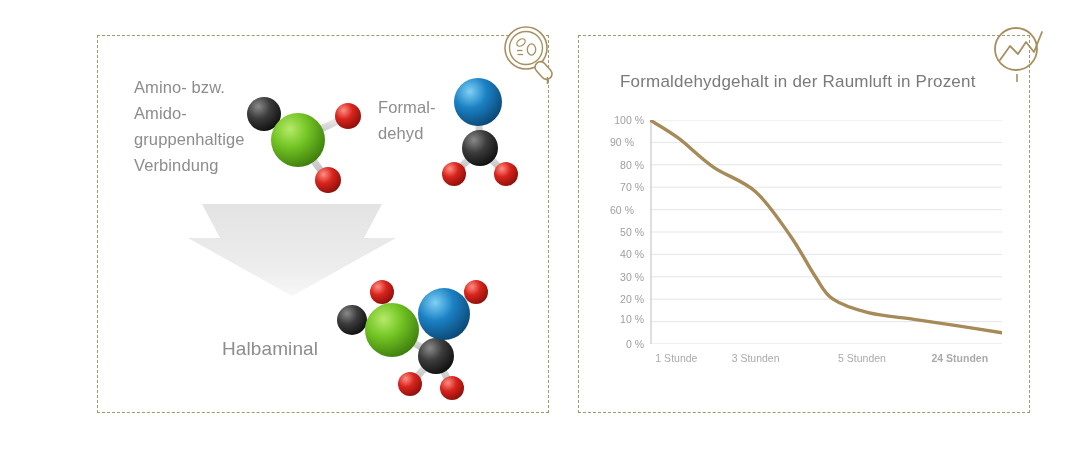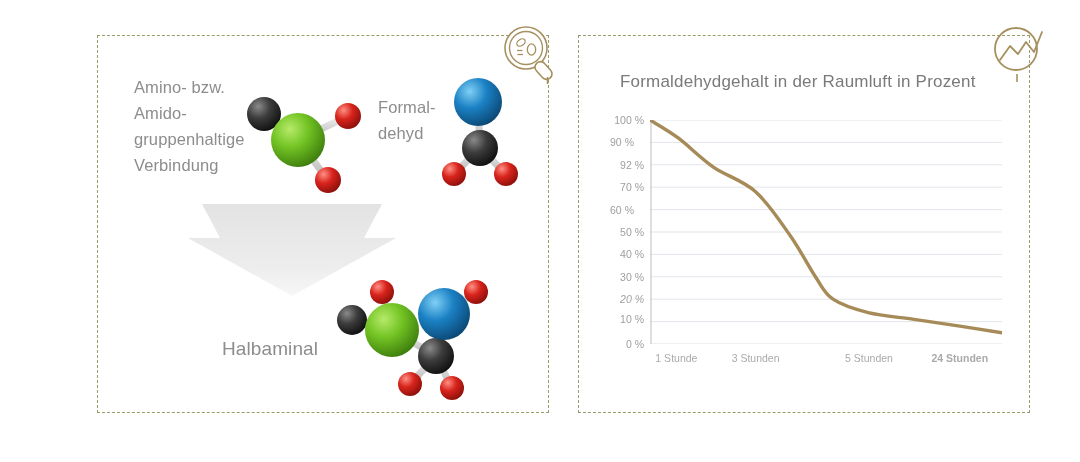--- a/index.html
+++ b/index.html
@@ -269,27 +269,27 @@
       <line x1="29" y1="52" x2="29" y2="60" stroke="#a6905f" stroke-width="1.6"></line>
     </svg>
   </div>
 
   <div id="chart-title">Formaldehydgehalt in der Raumluft in Prozent</div>
 
   <div id="chart-area">
     <div class="y-axis-labels" id="y-axis-labels">
         <div class="y-tick" style="top: 0px;">100 %</div>
         <div class="y-tick" style="top: 22.4px; text-align: center;">90 %</div>
-        <div class="y-tick" style="top: 44.8px;">92 %</div>
+        <div class="y-tick" style="top: 44.8px;">80 %</div>
         <div class="y-tick" style="top: 67.2px;">70 %</div>
         <div class="y-tick" style="top: 89.6px; text-align: center;">60 %</div>
         <div class="y-tick" style="top: 112px;">50 %</div>
         <div class="y-tick" style="top: 134.4px;">40 %</div>
         <div class="y-tick" style="top: 156.8px;">30 %</div>
-        <div class="y-tick" style="top: 179.2px; font-style: italic;">20 %</div>
+        <div class="y-tick" style="top: 179.2px;">20 %</div>
         <div class="y-tick" style="top: 199px;">10 %</div>
         <div class="y-tick" style="top: 224px;">0 %</div>
       </div>
     <div class="plot-box">
       <svg id="plot-svg" viewBox="0 0 352 224" preserveAspectRatio="none">
           <line x1="0" x2="352" y1="0" y2="0" stroke="#dfe2ea" stroke-width="0.9"></line>
           <line x1="0" x2="352" y1="22.400000000000006" y2="22.400000000000006" stroke="#dfe2ea" stroke-width="0.9"></line>
           <line x1="0" x2="352" y1="44.79999999999998" y2="44.79999999999998" stroke="#dfe2ea" stroke-width="0.9"></line>
           <line x1="0" x2="352" y1="67.20000000000002" y2="67.20000000000002" stroke="#dfe2ea" stroke-width="0.9"></line>
           <line x1="0" x2="352" y1="89.6" y2="89.6" stroke="#dfe2ea" stroke-width="0.9"></line>
@@ -299,18 +299,18 @@
           <line x1="0" x2="352" y1="179.2" y2="179.2" stroke="#dfe2ea" stroke-width="0.9"></line>
           <line x1="0" x2="352" y1="201.6" y2="201.6" stroke="#dfe2ea" stroke-width="0.9"></line>
           <line x1="0" x2="352" y1="224" y2="224" stroke="#dfe2ea" stroke-width="1.1"></line>
           <line x1="1" x2="1" y1="0" y2="224" stroke="#c9c9c9" stroke-width="1.2"></line>
           <path d="M 0.00 0.00 C 4.69 2.99, 17.60 10.08, 28.16 17.92 C 38.72 25.76, 50.45 38.08, 63.36 47.04 C 76.27 56.00, 92.69 60.11, 105.60 71.68 C 118.51 83.25, 130.83 102.29, 140.80 116.48 C 150.77 130.67, 158.40 146.35, 165.44 156.80 C 172.48 167.25, 174.24 173.23, 183.04 179.20 C 191.84 185.17, 204.75 189.28, 218.24 192.64 C 231.73 196.00, 248.75 197.12, 264.00 199.36 C 279.25 201.60, 295.09 203.84, 309.76 206.08 C 324.43 208.32, 344.96 211.68, 352.00 212.80" fill="none" stroke="#a68b58" stroke-width="3.4" stroke-linecap="round" stroke-linejoin="round"></path>
         </svg>
     </div>
     <div class="x-axis-labels" id="x-axis-labels">
         <div class="x-tick" style="left: 26.4px;">1 Stunde</div>
         <div class="x-tick" style="left: 105.6px;">3 Stunden</div>
-        <div class="x-tick" style="left: 198px; padding-left: 42px;">5 Stunden</div>
+        <div class="x-tick" style="left: 191px; padding-left: 42px;">5 Stunden</div>
         <div class="x-tick" style="left: 309.76px; font-weight: bold;">24 Stunden</div>
       </div>
   </div>
 
 </div>
 
 </body></html>

